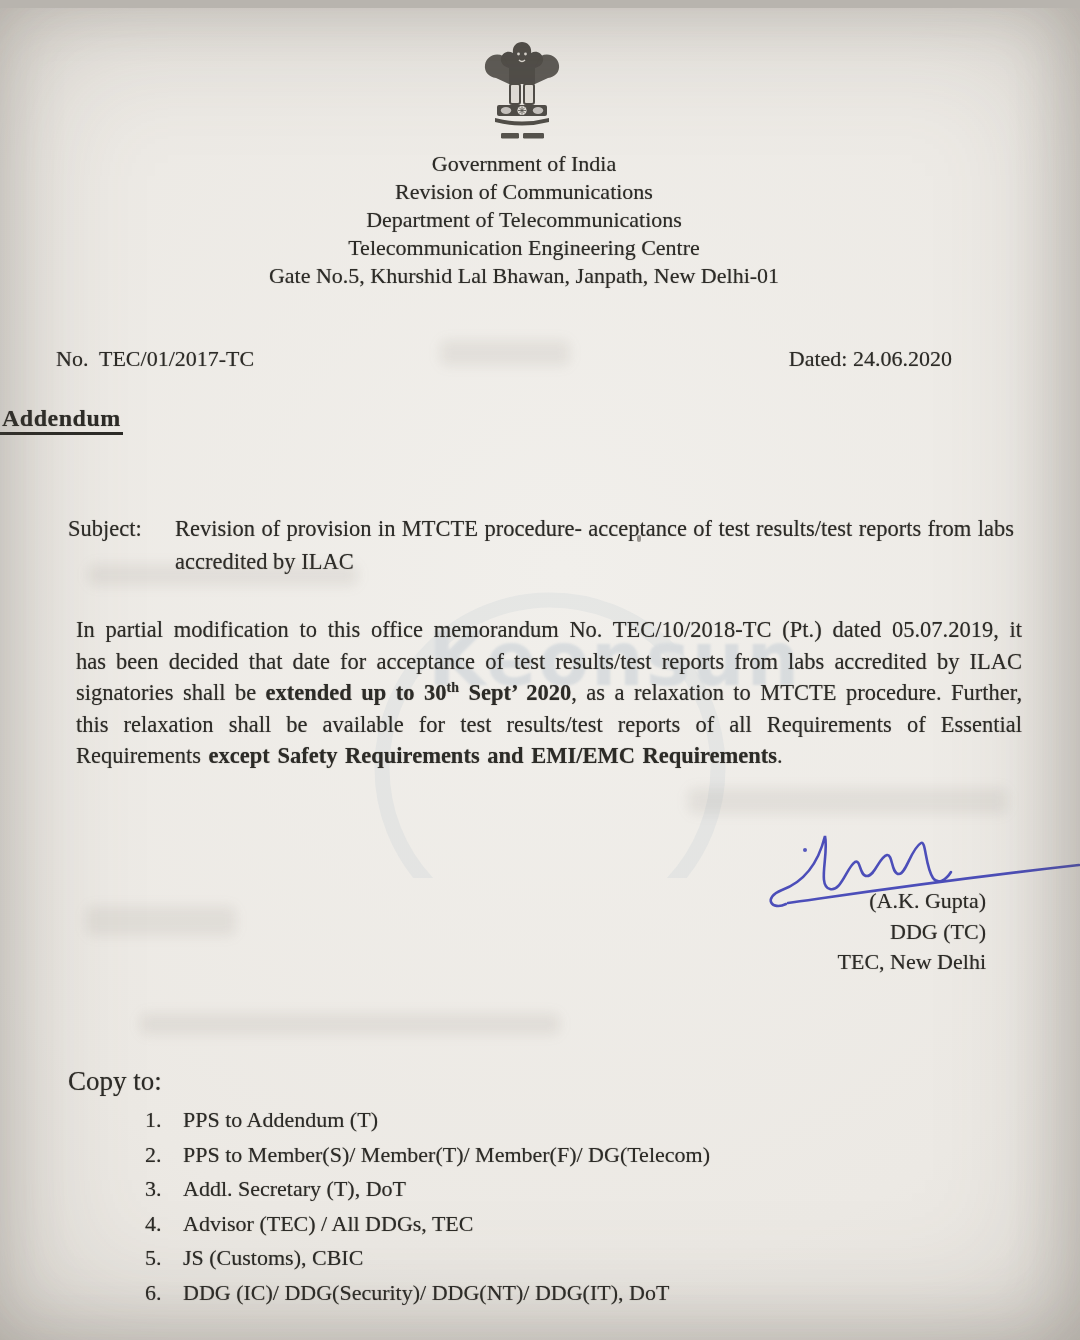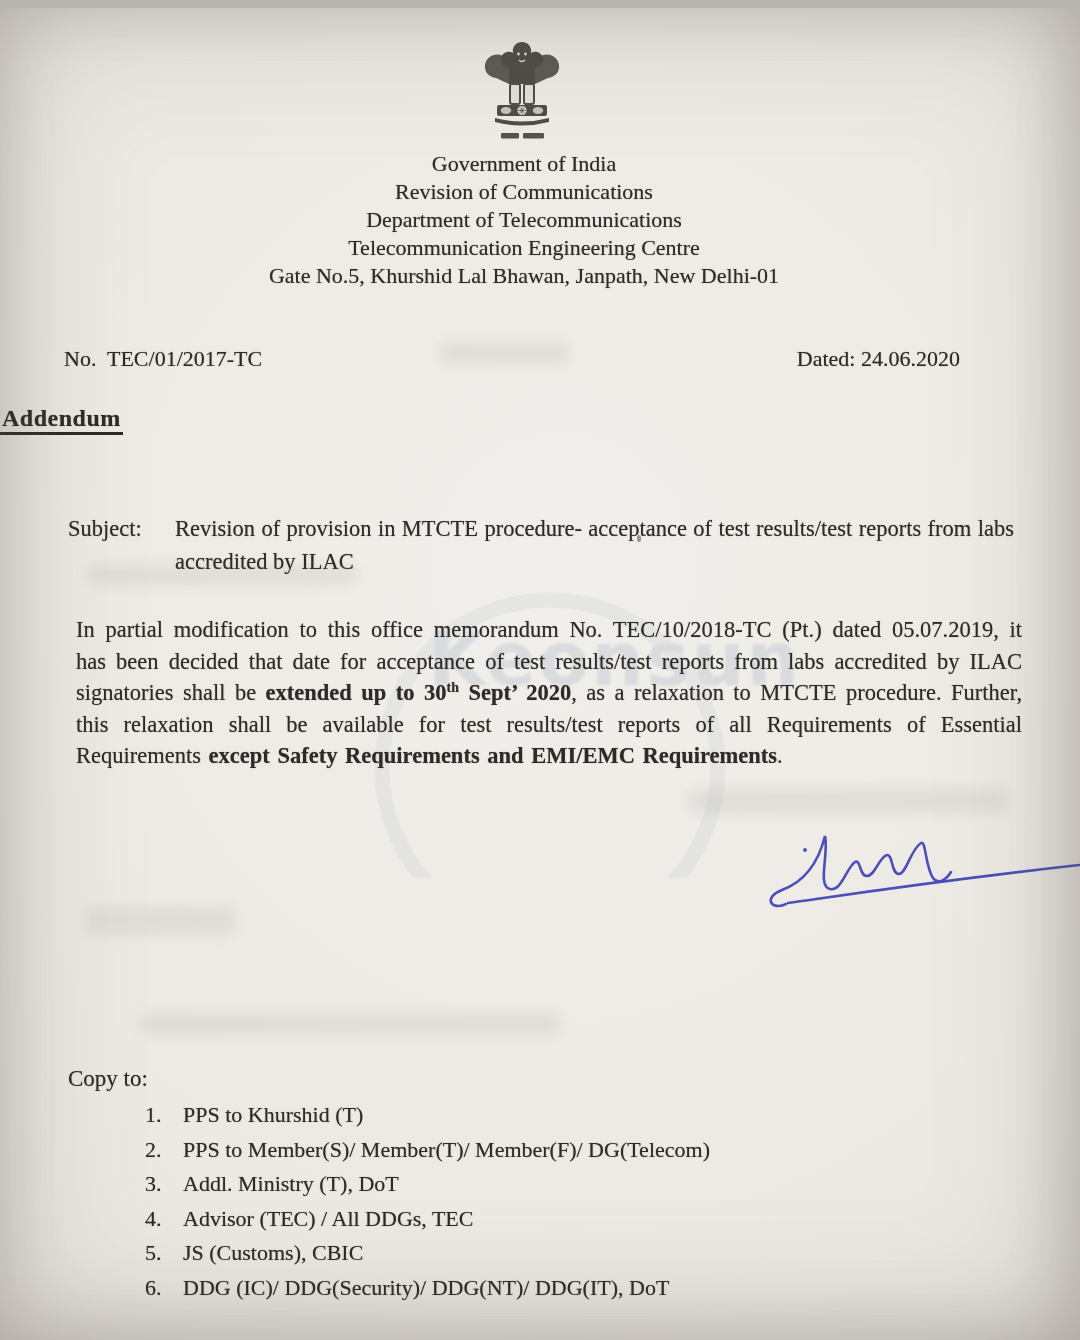--- a/index.html
+++ b/index.html
@@ -24,21 +24,21 @@
     content:"";position:absolute;inset:0;pointer-events:none;
     box-shadow:inset 0 0 140px rgba(92,86,76,.28), inset -18px 0 60px rgba(92,86,76,.12), inset 0 -24px 70px rgba(92,86,76,.14);
   }
   .txt{ text-shadow:0 0 1px rgba(58,55,48,.55); }
 
   .emblem{position:absolute;top:30px;left:476px;width:92px;height:108px;filter:blur(.3px);opacity:.93;}
 
   .header-text{position:absolute;top:142px;left:0;width:1048px;text-align:center;}
   .header-text div{font-size:22px;line-height:28px;}
 
-  .ref-row{position:absolute;top:338px;left:64px;width:896px;display:flex;justify-content:space-between;font-size:22px;}
+  .ref-row{position:absolute;top:338px;left:56px;width:896px;display:flex;justify-content:space-between;font-size:22px;}
   .ref-left{white-space:pre;}
 
   .doc-title{position:absolute;top:397px;left:0;width:1048px;text-align:left;}
   .doc-title span{font-size:24px;font-weight:bold;letter-spacing:.5px;border-bottom:3px solid var(--ink);padding:0 2px 1px;}
 
   .subject{position:absolute;top:504px;left:68px;width:946px;display:flex;font-size:22.5px;line-height:33px;}
   .subject .lbl{flex:0 0 107px;}
   .subject .stx{flex:1;text-align:justify;}
 
   .body-par{position:absolute;top:606px;left:76px;width:946px;font-size:22.5px;line-height:31.5px;text-align:justify;word-spacing:2px;}
@@ -49,21 +49,21 @@
     position:absolute;top:68px;left:128px;
     font-family:"DejaVu Sans","Liberation Sans",sans-serif;
     font-weight:bold;font-size:74px;color:var(--watermark);
     letter-spacing:2px;filter:blur(1.2px);
   }
 
   .sig-svg{position:absolute;top:808px;left:688px;width:392px;height:102px;}
   .sig-block{position:absolute;top:878px;right:94px;text-align:right;font-size:22px;line-height:30.5px;}
 
   .copy{position:absolute;top:1058px;left:68px;width:944px;font-size:22px;}
-  .copy-label{margin-bottom:6px;font-size:23px;}
+  .copy-label{margin-bottom:6px;font-size:27px;}
   .copy-row{display:flex;margin-left:77px;line-height:34.6px;}
   .copy-row .num{flex:0 0 38px;}
 
   .smudge{position:absolute;background:rgba(116,108,96,.10);filter:blur(6px);border-radius:8px;pointer-events:none;}
   .stray-dot{position:absolute;width:4px;height:7px;background:rgba(82,77,70,.55);filter:blur(.6px);border-radius:2px;}
 </style>
 </head>
 <body>
 
 <div class="page">
@@ -139,35 +139,40 @@
   <div class="body-par txt"><span>In partial modification to this office memorandum No. TEC/10/2018-TC (Pt.) dated 05.07.2019, it has been decided that date for acceptance of test results/test reports from labs accredited by ILAC signatories shall be </span><span style="font-weight: bold;">extended up to 30</span><sup style="font-weight: bold;">th</sup><span style="font-weight: bold;"> Sept’ 2020</span><span>, as a relaxation to MTCTE procedure. Further, this relaxation shall be available for test results/test reports of all Requirements of Essential Requirements </span><span style="font-weight: bold;">except Safety Requirements and EMI/EMC Requirements</span><span>.</span></div>
 
   <svg class="sig-svg" viewBox="0 0 392 102">
     <g stroke="var(--signature_ink)" stroke-width="2.6" fill="none" stroke-linecap="round" opacity=".9">
       <path d="M100 87 C150 80 240 66 391 49"></path>
       <path d="M98 88 C84 95 74 82 94 74 C113 67 129 52 137 20 C141 38 129 70 142 73 C153 76 159 51 167 46 C173 43 171 60 179 60 C187 60 191 41 199 39 C205 38 203 58 211 58 C218 58 223 33 233 27 C238 24 237 50 245 62 C250 69 258 64 263 56"></path>
     </g>
     <circle cx="117" cy="34" r="2" fill="var(--signature_ink)" opacity=".85"></circle>
   </svg>
 
+  <div class="sig-block">
+    <div class="txt">(A.K. Gupta)</div>
+    <div class="txt">DDG (TC)</div>
+    <div class="txt">TEC, New Delhi</div>
+  </div>
 
   <div class="copy">
     <div class="copy-label txt">Copy to:</div>
     <div>
         <div class="copy-row">
           <span class="num txt">1.</span>
-          <span class="txt">PPS to Khurshid (T)</span>
+          <span class="txt">PPS to Addendum (T)</span>
         </div>
         <div class="copy-row">
           <span class="num txt">2.</span>
           <span class="txt">PPS to Member(S)/ Member(T)/ Member(F)/ DG(Telecom)</span>
         </div>
         <div class="copy-row">
           <span class="num txt">3.</span>
-          <span class="txt">Addl. Ministry (T), DoT</span>
+          <span class="txt">Addl. Secretary (T), DoT</span>
         </div>
         <div class="copy-row">
           <span class="num txt">4.</span>
           <span class="txt">Advisor (TEC) / All DDGs, TEC</span>
         </div>
         <div class="copy-row">
           <span class="num txt">5.</span>
           <span class="txt">JS (Customs), CBIC</span>
         </div>
         <div class="copy-row">

